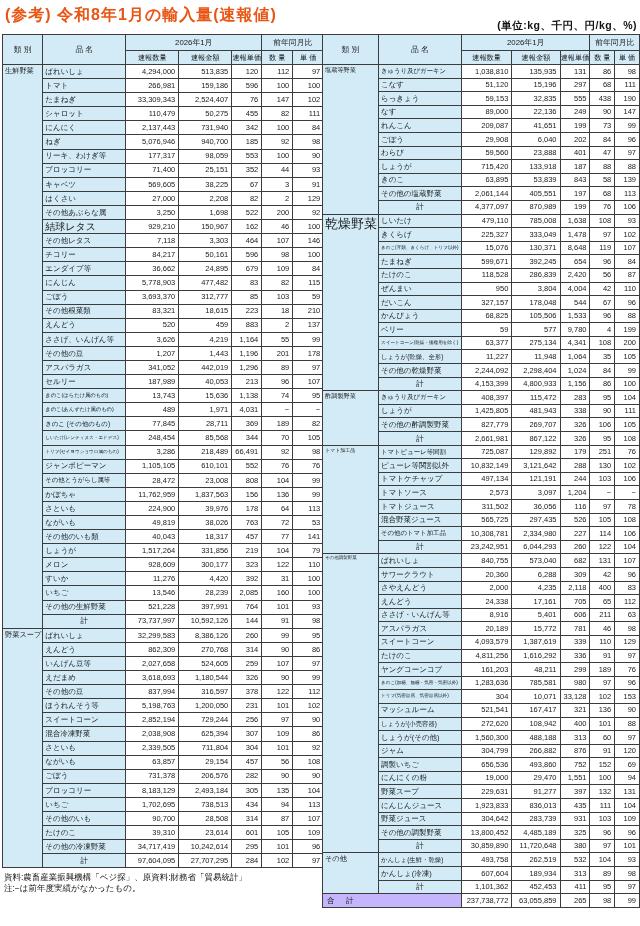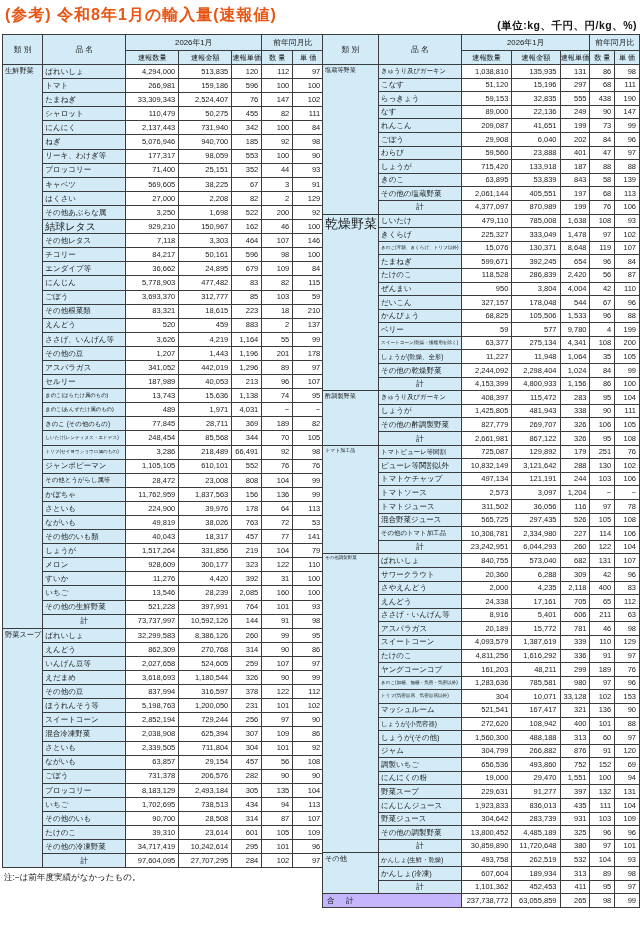--- a/index.html
+++ b/index.html
@@ -1042,15 +1042,16 @@
           <td class="total-label" colspan="2">合　計</td>
           <td class="num dsep">237,738,772</td>
           <td class="num dsep">63,055,859</td>
           <td class="num dsep">265</td>
           <td class="num dsep">98</td>
           <td class="num">99</td>
         </tr>
       </tbody>
     </table>
   <div class="footnotes">
+    <div>資料:農畜産業振興機構「ベジ探」、原資料:財務省「貿易統計」</div>
     <div>注:−は前年度実績がなかったもの。</div>
   </div>
 </div>
 
 </body></html>

